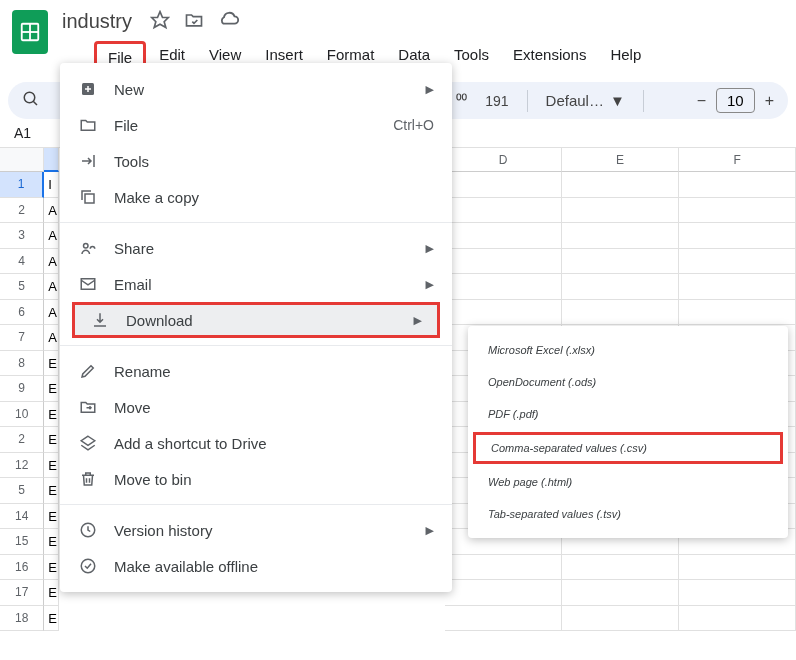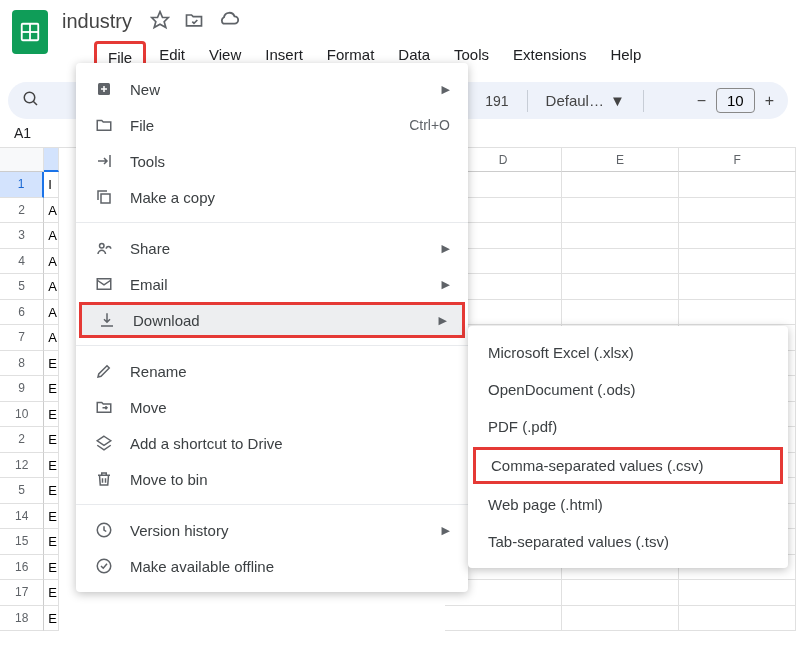--- a/index.html
+++ b/index.html
@@ -31,31 +31,31 @@
     .row-hdr-spacer { width: 47px; border-right: 1px solid #e0e0e0; border-bottom: 1px solid #ccc; background: #f8f9fa; }
     .col-hdr { border-right: 1px solid #e0e0e0; border-bottom: 1px solid #ccc; text-align: center; font-size: 12px; color: #5f6368; line-height: 24px; background: #fff; }
     .col-hdr.sel { background: #d3e3fd; color: #1967d2; border-bottom: 2px solid #1a73e8; }
     
     .rows { }
     .row { display: flex; height: 25.5px; }
     .row-hdr { width: 47px; border-right: 1px solid #ccc; border-bottom: 1px solid #e0e0e0; text-align: center; font-size: 12px; color: #5f6368; line-height: 25px; background: #fff; }
     .row-hdr.sel { background: #d3e3fd; color: #1967d2; border-right: 2px solid #1a73e8; }
     .cell { border-right: 1px solid #e0e0e0; border-bottom: 1px solid #e0e0e0; font-size: 13px; padding: 0 4px; line-height: 25px; overflow: hidden; }
     
-    .dropdown { position: absolute; top: 63px; left: 76px; width: 392px; background: #fff; border-radius: 4px; box-shadow: 0 2px 10px rgba(0,0,0,0.25); padding: 8px 0; z-index: 10; }
+    .dropdown { position: absolute; top: 63px; left: 60px; width: 392px; background: #fff; border-radius: 4px; box-shadow: 0 2px 10px rgba(0,0,0,0.25); padding: 8px 0; z-index: 10; }
     .dd-item { display: flex; align-items: center; padding: 9px 18px; font-size: 15px; color: #3c4043; cursor: pointer; gap: 16px; position: relative; }
     .dd-item.hl { background: #edeef0; }
-    .dd-item.hl.red-box { margin: 0 3px; padding: 6px 15px; }
+    .dd-item.hl.red-box { margin: 0 12px; padding: 6px 15px; }
     .dd-icon { width: 20px; display: flex; justify-content: center; color: #5f6368; }
     .dd-shortcut { margin-left: auto; color: #5f6368; font-size: 14px; }
     .dd-arrow { margin-left: auto; color: #5f6368; font-size: 11px; }
     .dd-sep { height: 1px; background: #e8eaed; margin: 7px 0; }
     
     .submenu { position: absolute; top: 326px; left: 468px; width: 320px; background: #fff; border-radius: 4px; box-shadow: 0 2px 10px rgba(0,0,0,0.25); padding: 8px 0; z-index: 11; }
-    .sub-item { padding: 10px 20px; font-size: 15px; color: #3c4043; cursor: pointer; }
+    .sub-item { padding: 10px 20px; font-size: 11px; color: #3c4043; cursor: pointer; font-style: italic; }
     .sub-item.red-box { margin: 2px 5px; padding: 7px 15px; }
   </style>
 </head>
 <body>
 
 <div class="header">
   <div class="sheets-logo">
     <svg viewBox="0 0 24 24" fill="#fff">
         <rect x="3" y="3" width="18" height="18" rx="1" fill="none" stroke="#fff" stroke-width="2"></rect>
         <line x1="3" y1="12" x2="21" y2="12" stroke="#fff" stroke-width="2"></line>

